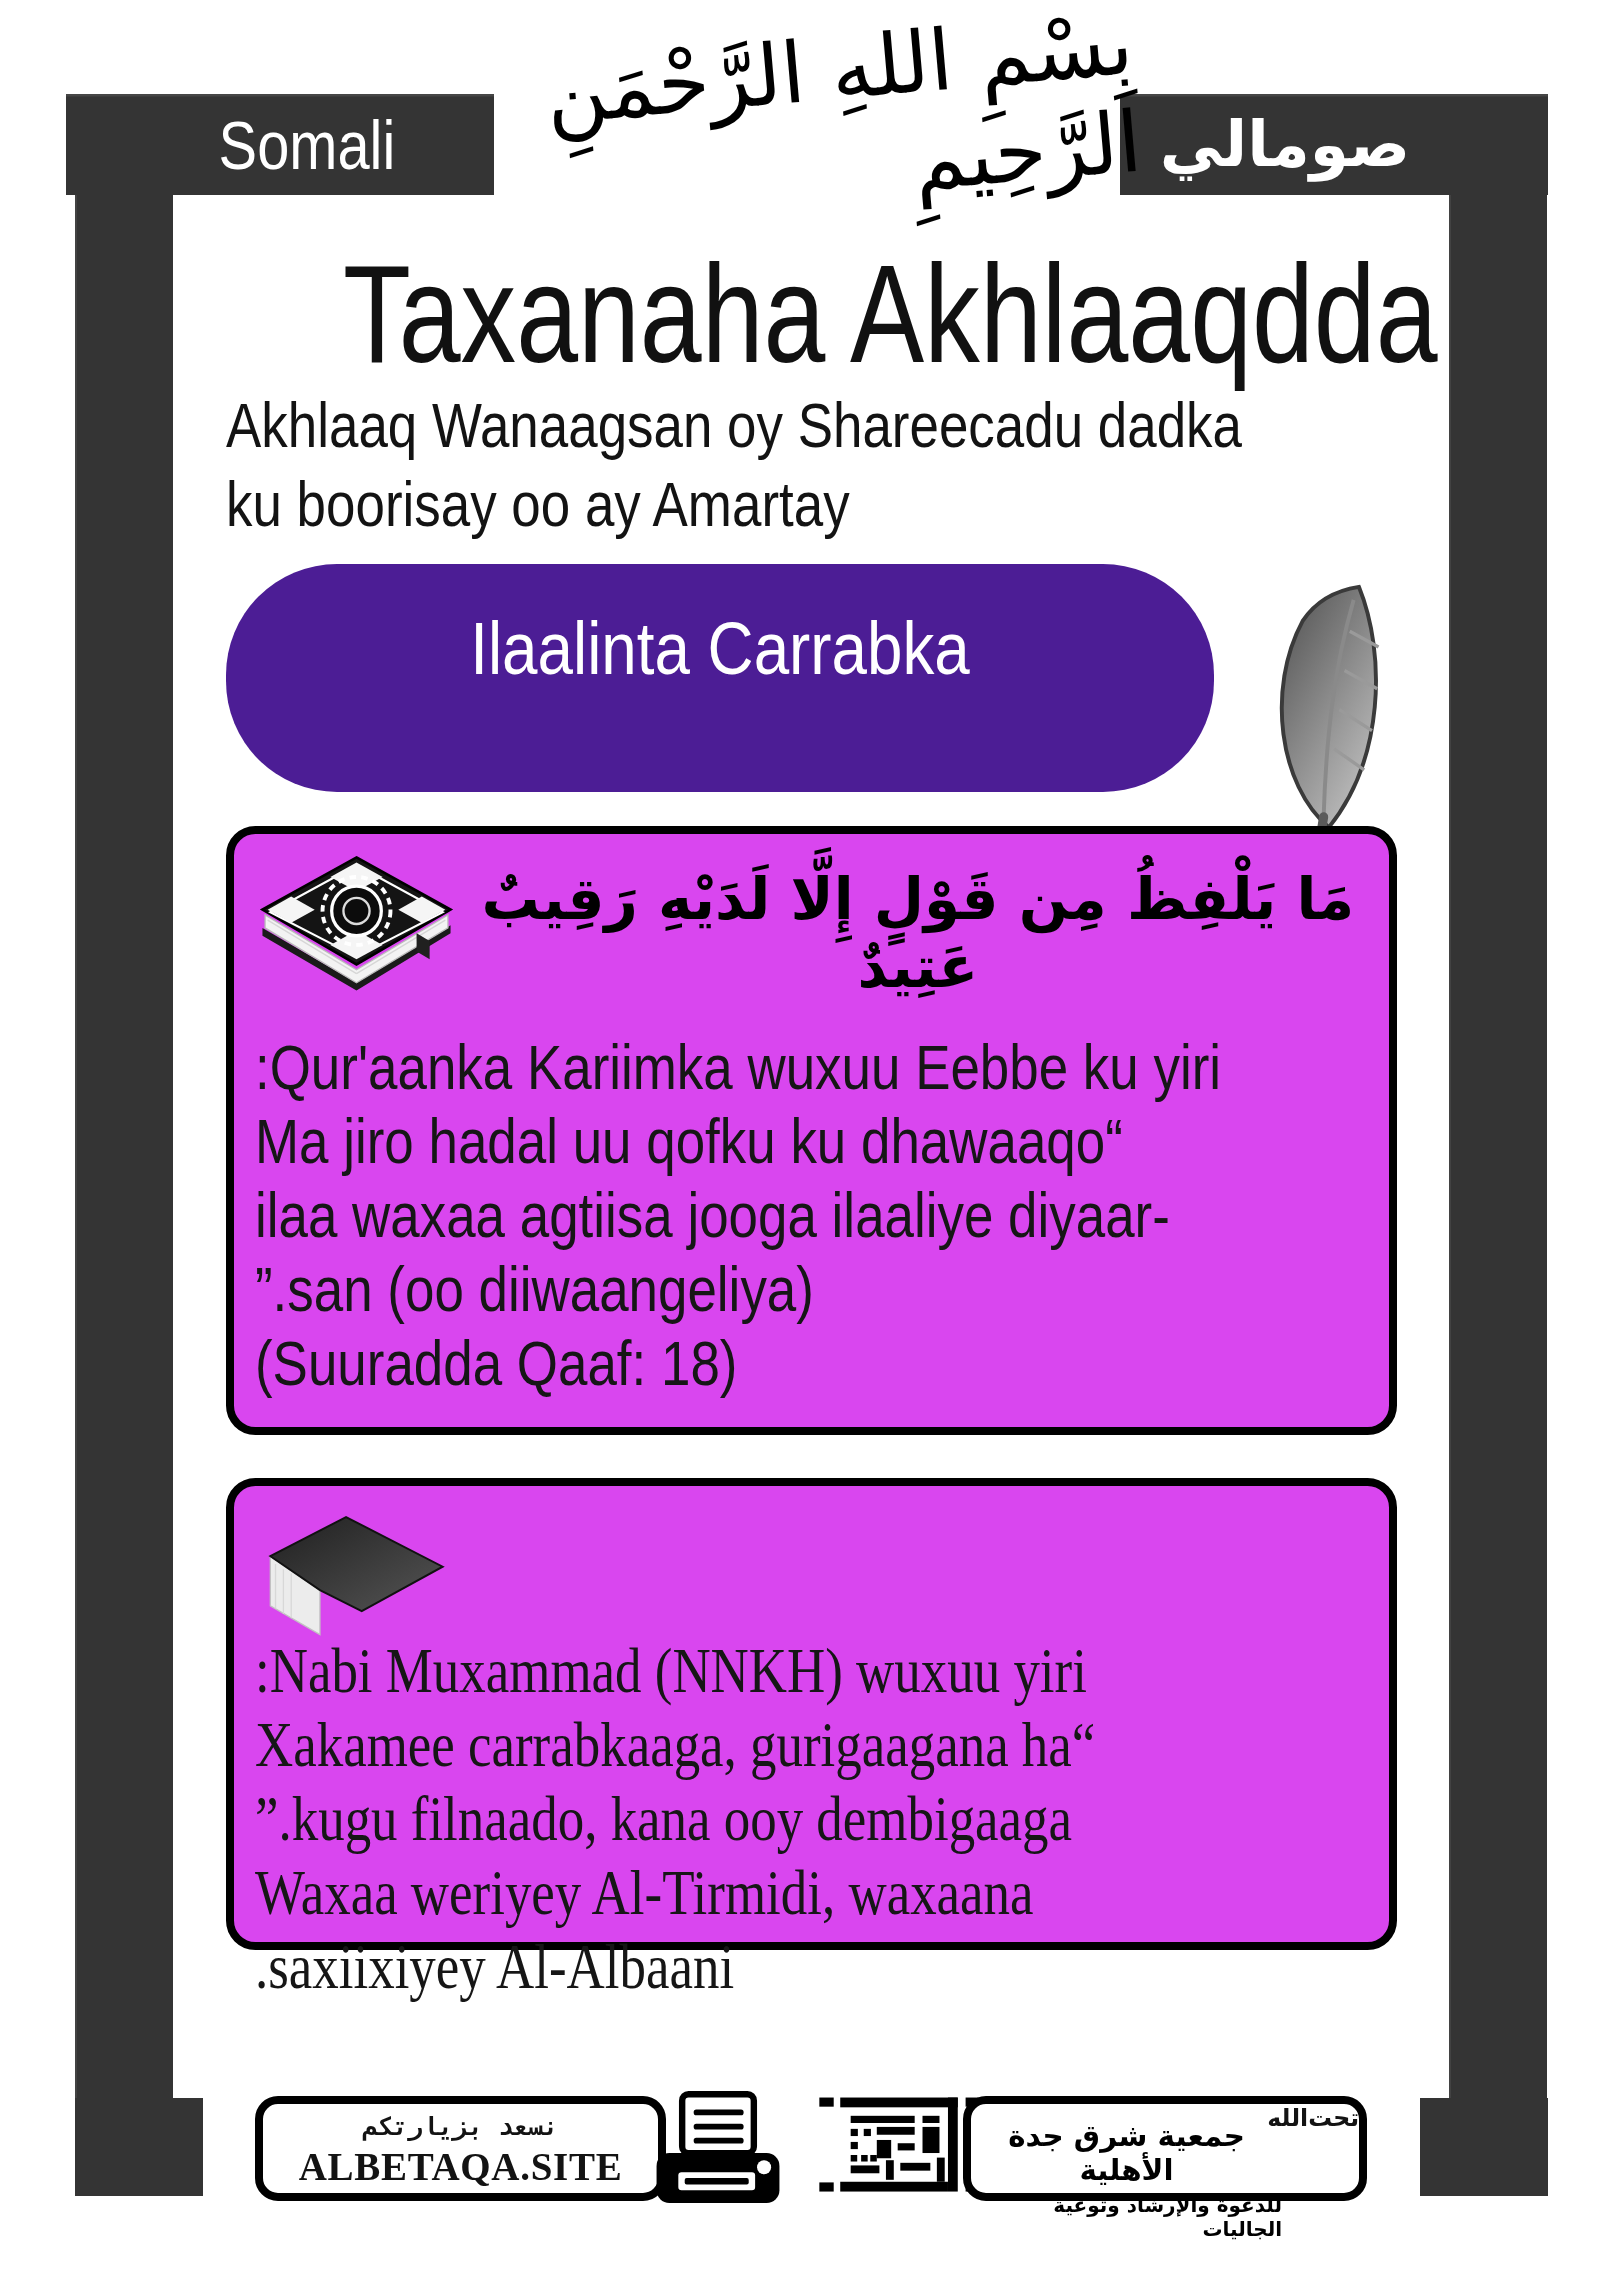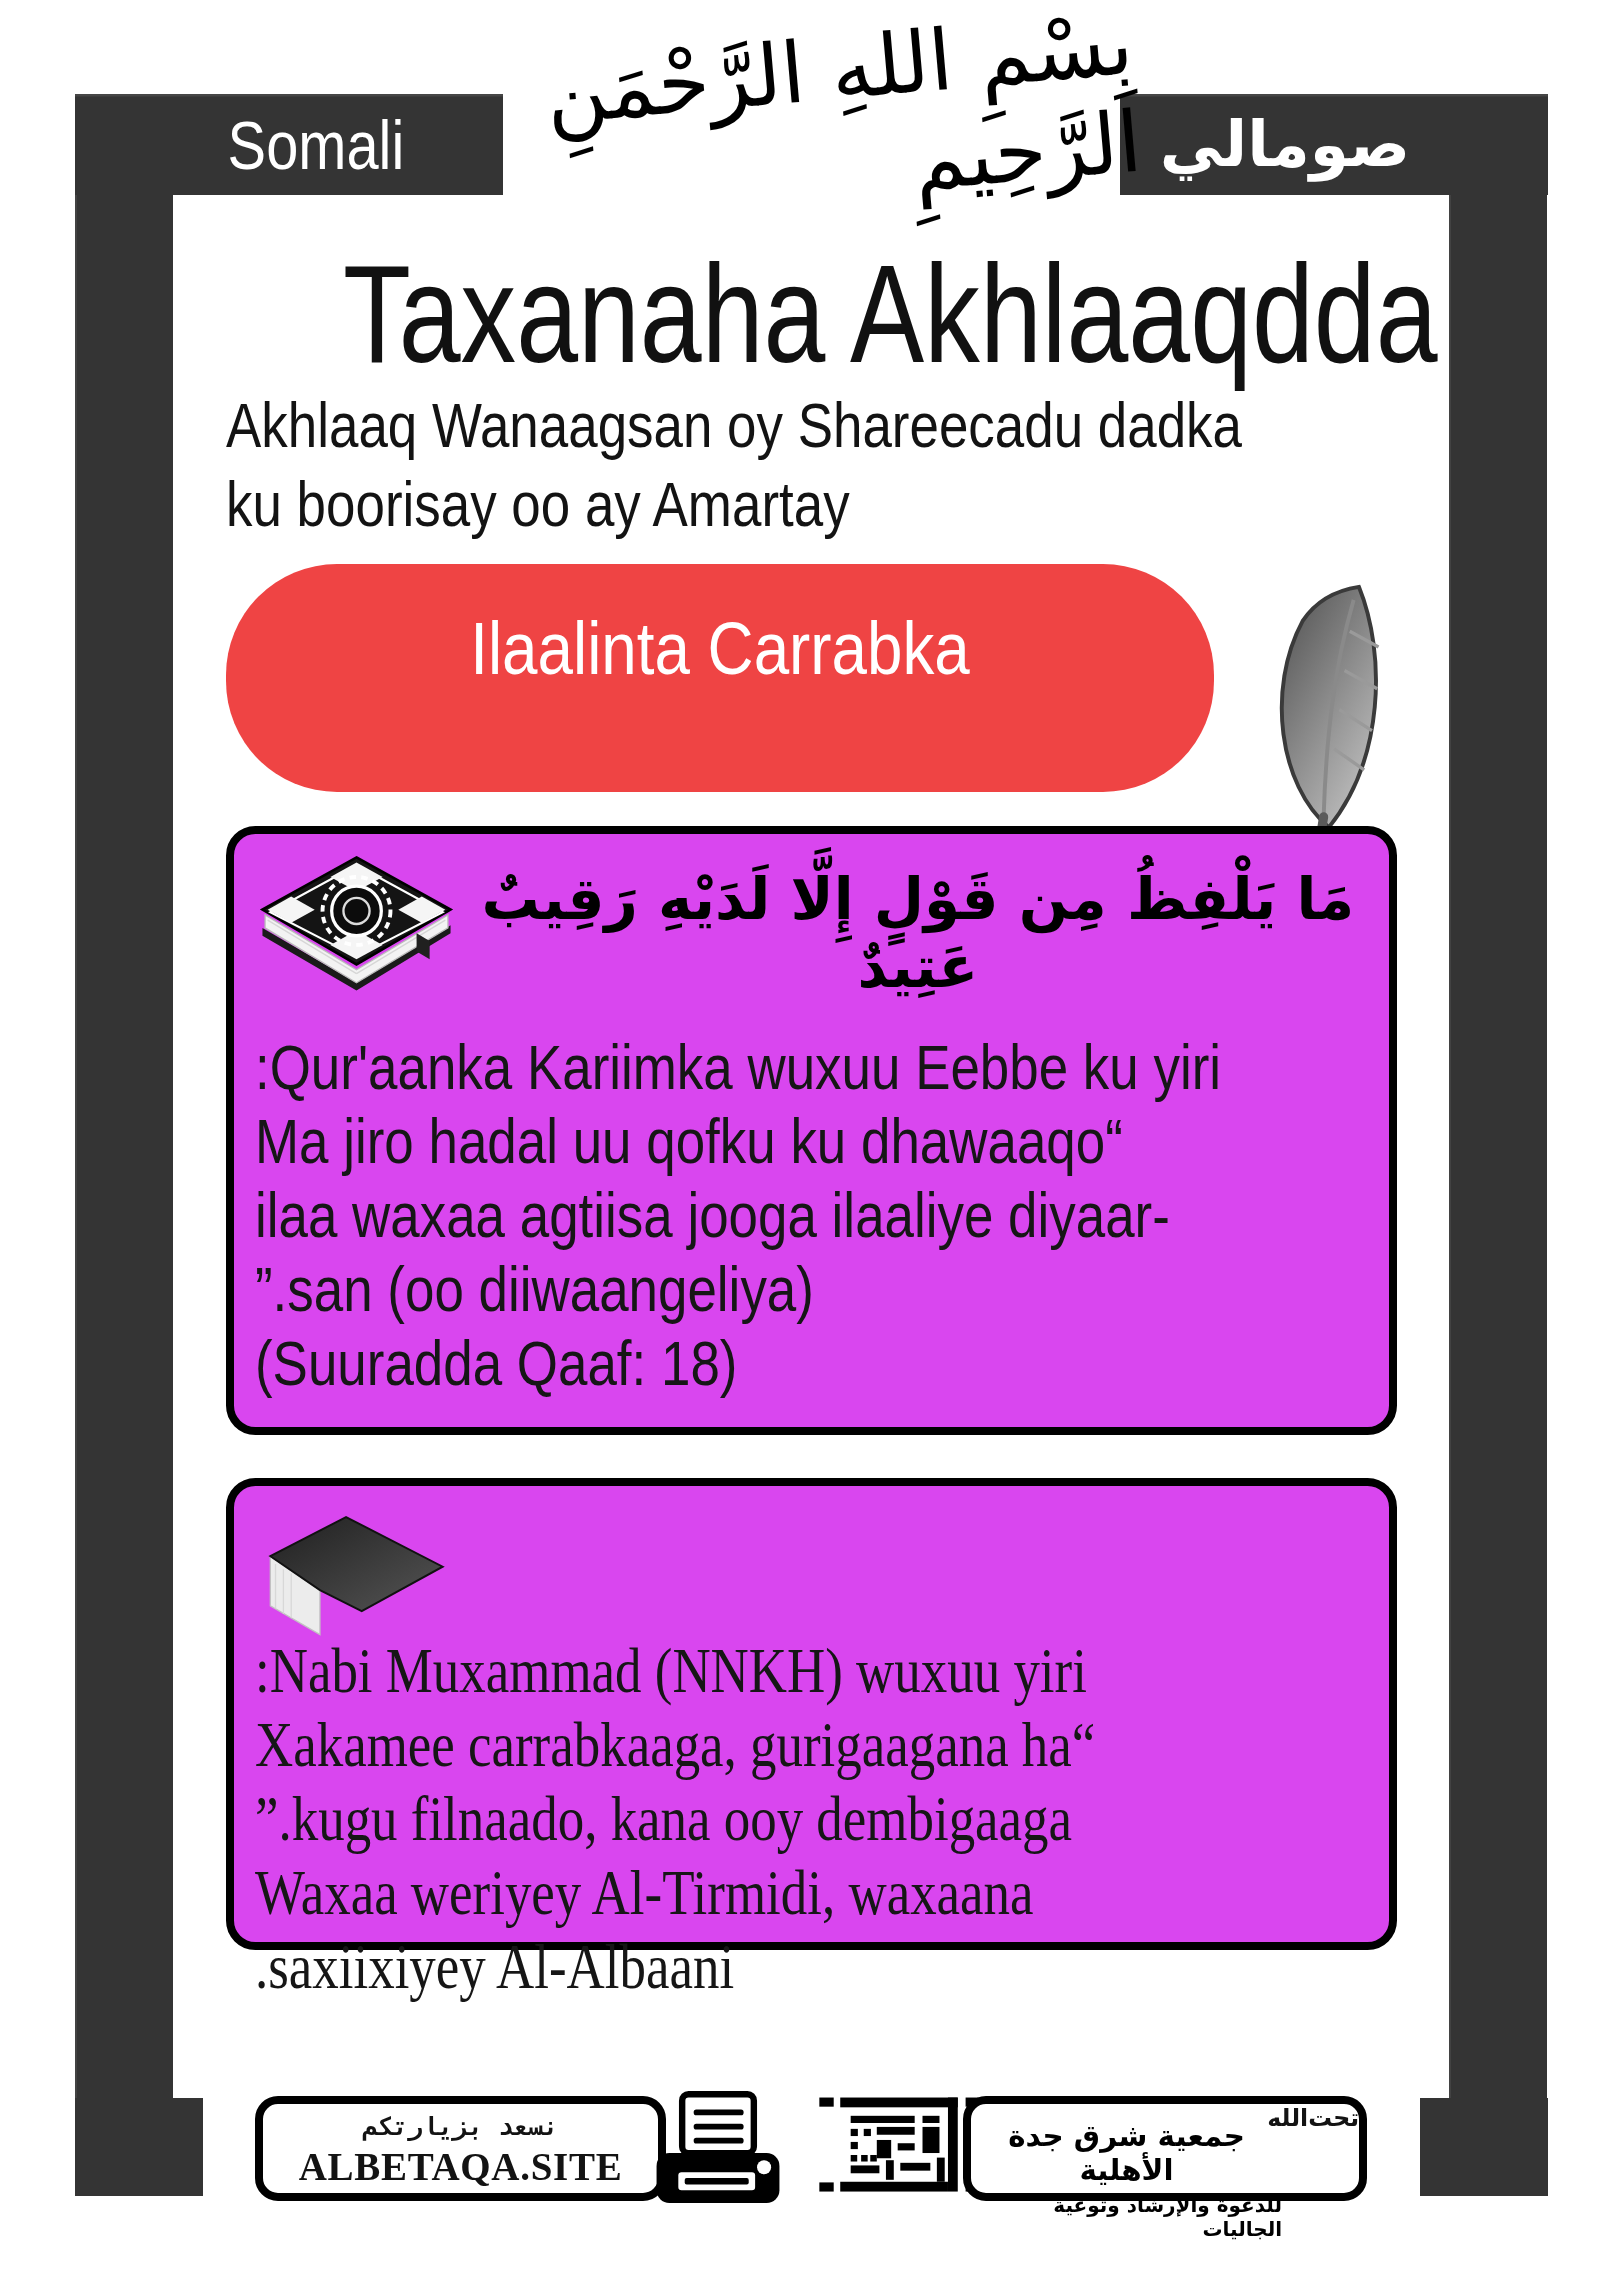--- a/index.html
+++ b/index.html
@@ -5,41 +5,41 @@
   html,body{margin:0;padding:0;background:#ffffff;}
   .page{position:relative;width:1623px;height:2295px;background:#ffffff;overflow:hidden;
         font-family:"Liberation Sans",sans-serif;color:#131313;}
 
   
   .bar{position:absolute;background:#343434;box-shadow:inset 2px 2px 0 rgba(255,255,255,.07);}
   .bar-left{left:75px;top:94px;width:98px;height:2102px;}
   .bar-right{left:1449px;top:94px;width:98px;height:2102px;}
   .lang-box{position:absolute;top:94px;width:428px;height:101px;background:#343434;
             box-shadow:inset 0 2.6px 0 rgba(255,255,255,.09);display:flex;align-items:center;justify-content:center;}
-  .lang-box-left{left:75px;padding-left:54px;box-sizing:border-box;}
+  .lang-box-left{left:66px;padding-left:54px;box-sizing:border-box;}
   .lang-box-right{left:1120px;padding-right:98px;box-sizing:border-box;}
   .somali-label{color:#fff;font-size:68px;transform:scaleX(.85);transform-origin:center;}
   .arabic-label{color:#fff;font-size:63px;font-weight:bold;font-family:"DejaVu Sans",sans-serif;direction:rtl;}
   .step{position:absolute;top:2098px;width:128px;height:98px;background:#343434;}
   .step-left{left:75px;}
   .step-right{left:1420px;}
 
   
   .bismillah{position:absolute;left:484px;top:15.7px;width:654px;height:209px;
              display:flex;align-items:center;justify-content:center;
              font-family:"DejaVu Sans",sans-serif;direction:rtl;font-size:84px;color:#000;
              transform:rotate(-5deg);}
   .main-title{position:absolute;left:226px;top:241px;width:1171px;text-align:center;
               font-size:139px;line-height:1.05;color:#111;white-space:nowrap;}
   .main-title>span{display:block;transform:scaleX(.80);transform-origin:center top;}
   .subtitle{position:absolute;left:226px;top:386px;width:1243px;font-size:63px;line-height:1.26;
             transform:scaleX(.84);transform-origin:left top;white-space:nowrap;}
 
   
-  .pill{position:absolute;left:226px;top:564px;width:988px;height:228px;background:#ef4444;
+  .pill{position:absolute;left:226px;top:564px;width:988px;height:228px;background:#4c1d95;
         border-radius:111px;}
   .pill-label{position:absolute;left:0;top:41px;width:100%;text-align:center;color:#fff;
               font-size:75px;white-space:nowrap;transform:scaleX(.85);transform-origin:center top;}
   .leaf{position:absolute;left:1224px;top:579px;}
 
   
   .qbox{position:absolute;left:226px;width:1171px;background:#d946ef;border:8.5px solid #000;
         border-radius:29.4px;box-sizing:border-box;}
   .quran-box{top:826px;height:609px;}
   .hadith-box{top:1478px;height:472px;font-family:Liberation Serif, serif;}

